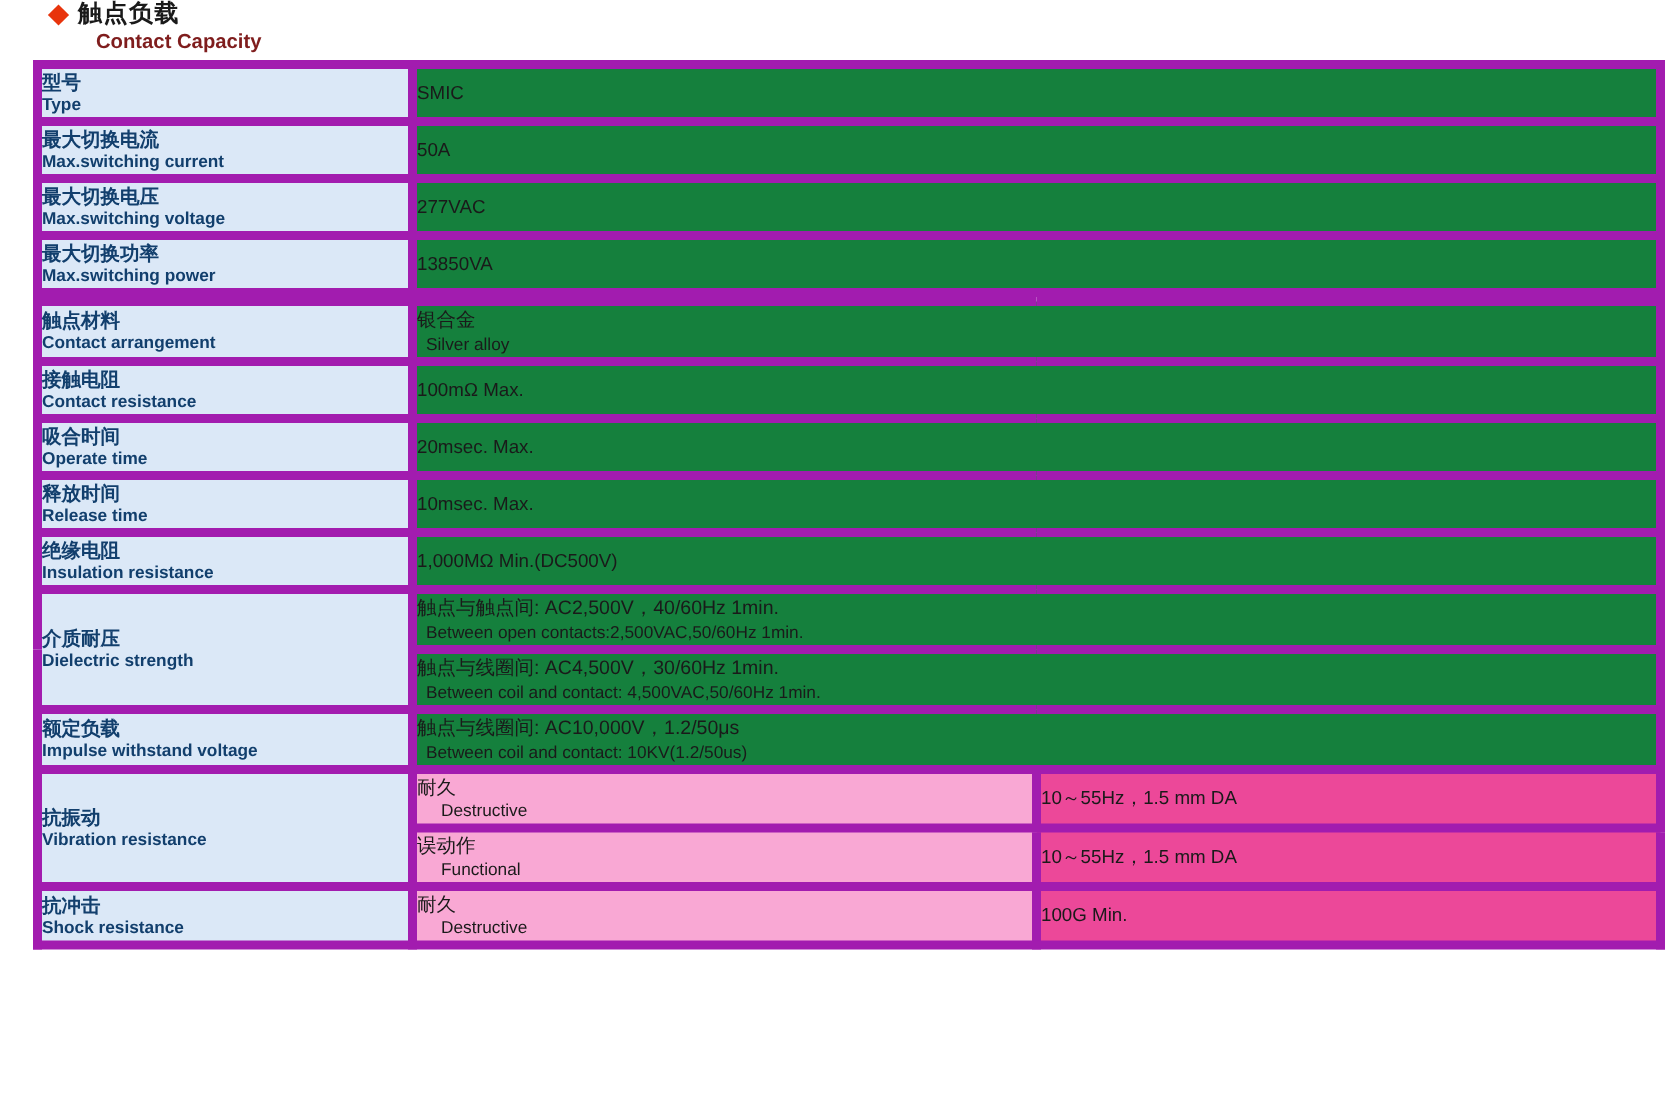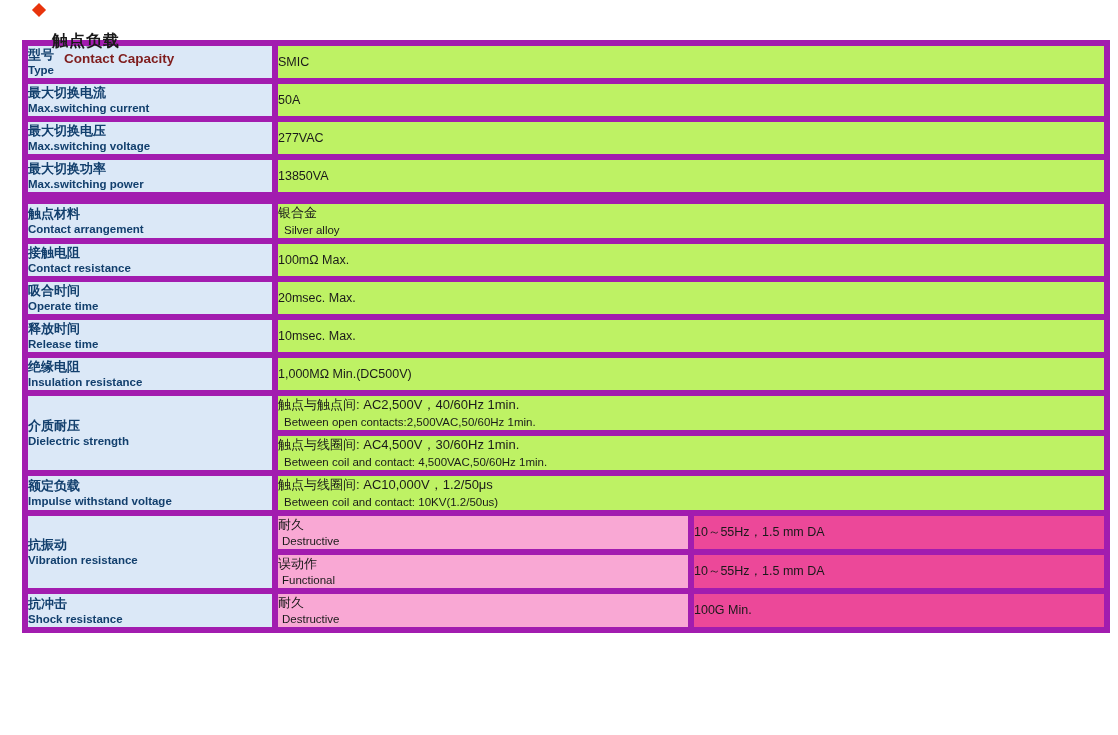--- a/index.html
+++ b/index.html
@@ -39,21 +39,20 @@
   }
   .section-titles {
     margin-left: 22px;
   }
   .sec-cn {
     font-size: 16px;
     font-weight: bold;
     color: #1a1a1a;
     line-height: 19px;
     letter-spacing: 1px;
-    margin-top: 31px;
   }
   .sec-en {
     font-size: 13.5px;
     font-weight: bold;
     color: #7f1d1d;
     line-height: 16px;
     margin-left: 12px;
     margin-top: 1px;
   }
 
@@ -80,21 +79,21 @@
     color: #123f6d;
     line-height: 17px;
   }
   td.label .en {
     font-size: 11.5px;
     font-weight: bold;
     color: #123f6d;
     line-height: 15px;
   }
   td.value {
-    background: #bef264;
+    background: #15803d;
     padding: 6px 0 6px 22px;
   }
   td.value .cn {
     font-size: 13px;
     color: #1a1a1a;
     line-height: 18px;
   }
   td.value .en {
     font-size: 11.5px;
     color: #1a1a1a;
@@ -113,21 +112,21 @@
   }
   td.sub .cn {
     font-size: 13px;
     color: #1a1a1a;
     line-height: 18px;
   }
   td.sub .en {
     font-size: 11.5px;
     color: #1a1a1a;
     line-height: 15px;
-    padding-left: 4px;
+    padding-left: 16px;
   }
   td.sub2 {
     background: #ec4899;
     padding: 3px 0 3px 22px;
   }
   td.sub2 .plain {
     font-size: 12.5px;
     color: #1a1a1a;
     line-height: 17px;
   }

